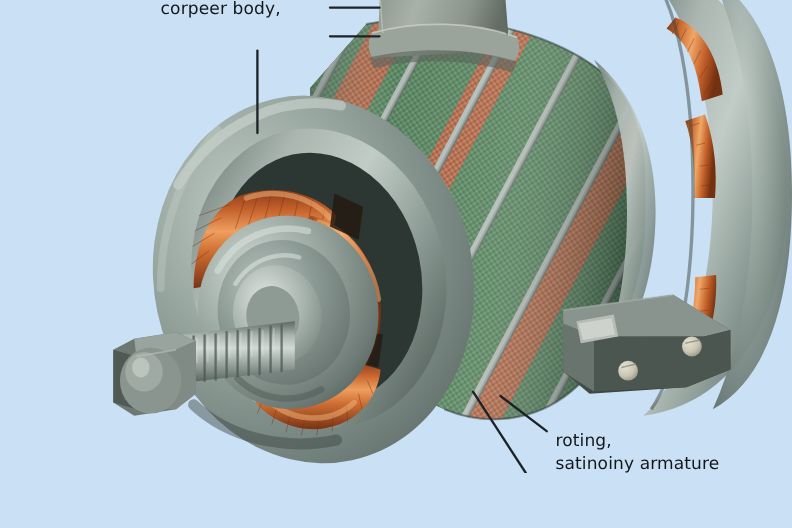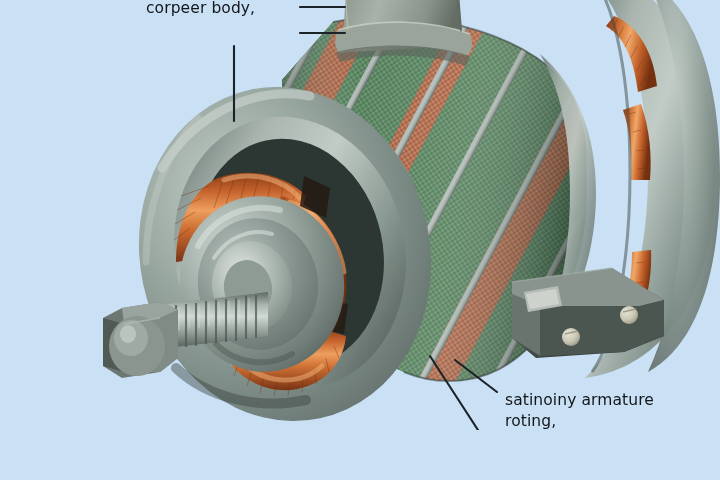--- a/index.html
+++ b/index.html
@@ -460,17 +460,17 @@
       <line x1="497" y1="392" x2="455" y2="360"></line>
       <line x1="478" y1="430" x2="430" y2="356"></line>
     </g>
   </svg>
 
   <div class="annot" id="label-top">
     <span class="ln">corpeer body,</span>
   </div>
 
   <div class="annot" id="label-bottom">
+    <span class="ln">roting,</span>
     <span class="ln">satinoiny armature</span>
-    <span class="ln">roting,</span>
   </div>
 
 </div>
 
 </body></html>

